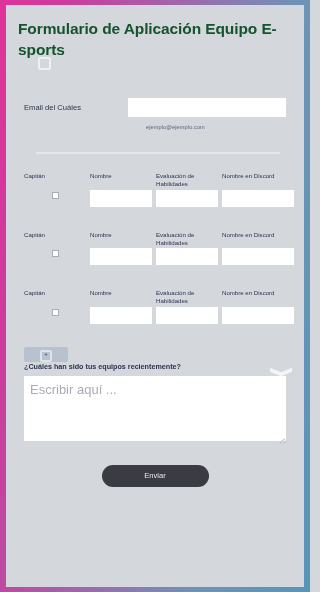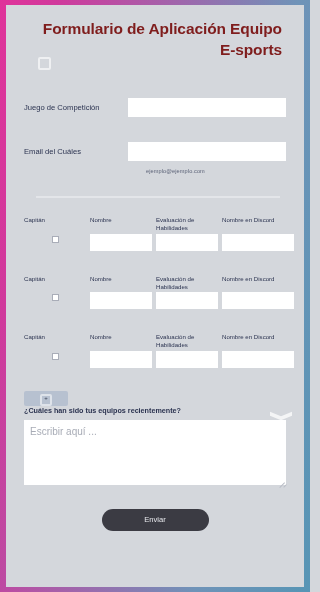--- a/index.html
+++ b/index.html
@@ -29,25 +29,25 @@
     width: 100%;
     height: 100%;
     background: #d4d7dc;
     overflow: hidden;
   }
 
   
   .title {
     font-size: 15.5px;
     font-weight: bold;
-    color: #7f1d1d;
-    text-align: right;
+    color: #14532d;
+    text-align: left;
     line-height: 1.33;
     letter-spacing: -0.1px;
-    padding: 14px 22px 0 32px;
+    padding: 14px 22px 0 12px;
   }
 
   
   .ghost-check {
     position: absolute;
     left: 32px;
     top: 52px;
     width: 13px;
     height: 13px;
     border: 2px solid rgba(255,255,255,0.62);
@@ -227,21 +227,21 @@
 
   .textarea {
     display: block;
     width: 100%;
     height: 65px;
     background: #ffffff;
     border: none;
     outline: none;
     resize: none;
     font-family: "Liberation Sans", sans-serif;
-    font-size: 10px;
+    font-size: 13px;
     color: #2b3350;
     padding: 6px 6px;
   }
   .textarea::placeholder { color: #a8acb6; }
 
   .resize-grip {
     position: absolute;
     right: 19px;
     bottom: 2px;
     width: 7px;
@@ -292,24 +292,20 @@
 
 <div class="frame">
   <div class="form-surface">
 
     <div class="title">Formulario de Aplicación Equipo E-sports</div>
 
     <div class="ghost-check"></div>
 
     <div class="fields">
 
-      <div class="field-row">
-        <div class="field-label">Juego de Competición</div>
-        <input class="text-input" type="text" value="" style="">
-      </div>
 
 
       <div class="field-row">
         <div class="field-label">Email del Cuáles</div>
         <input class="text-input" type="text" value="" style="">
       </div>
 
       <div class="helper">ejemplo@ejemplo.com</div>
     </div>
 

